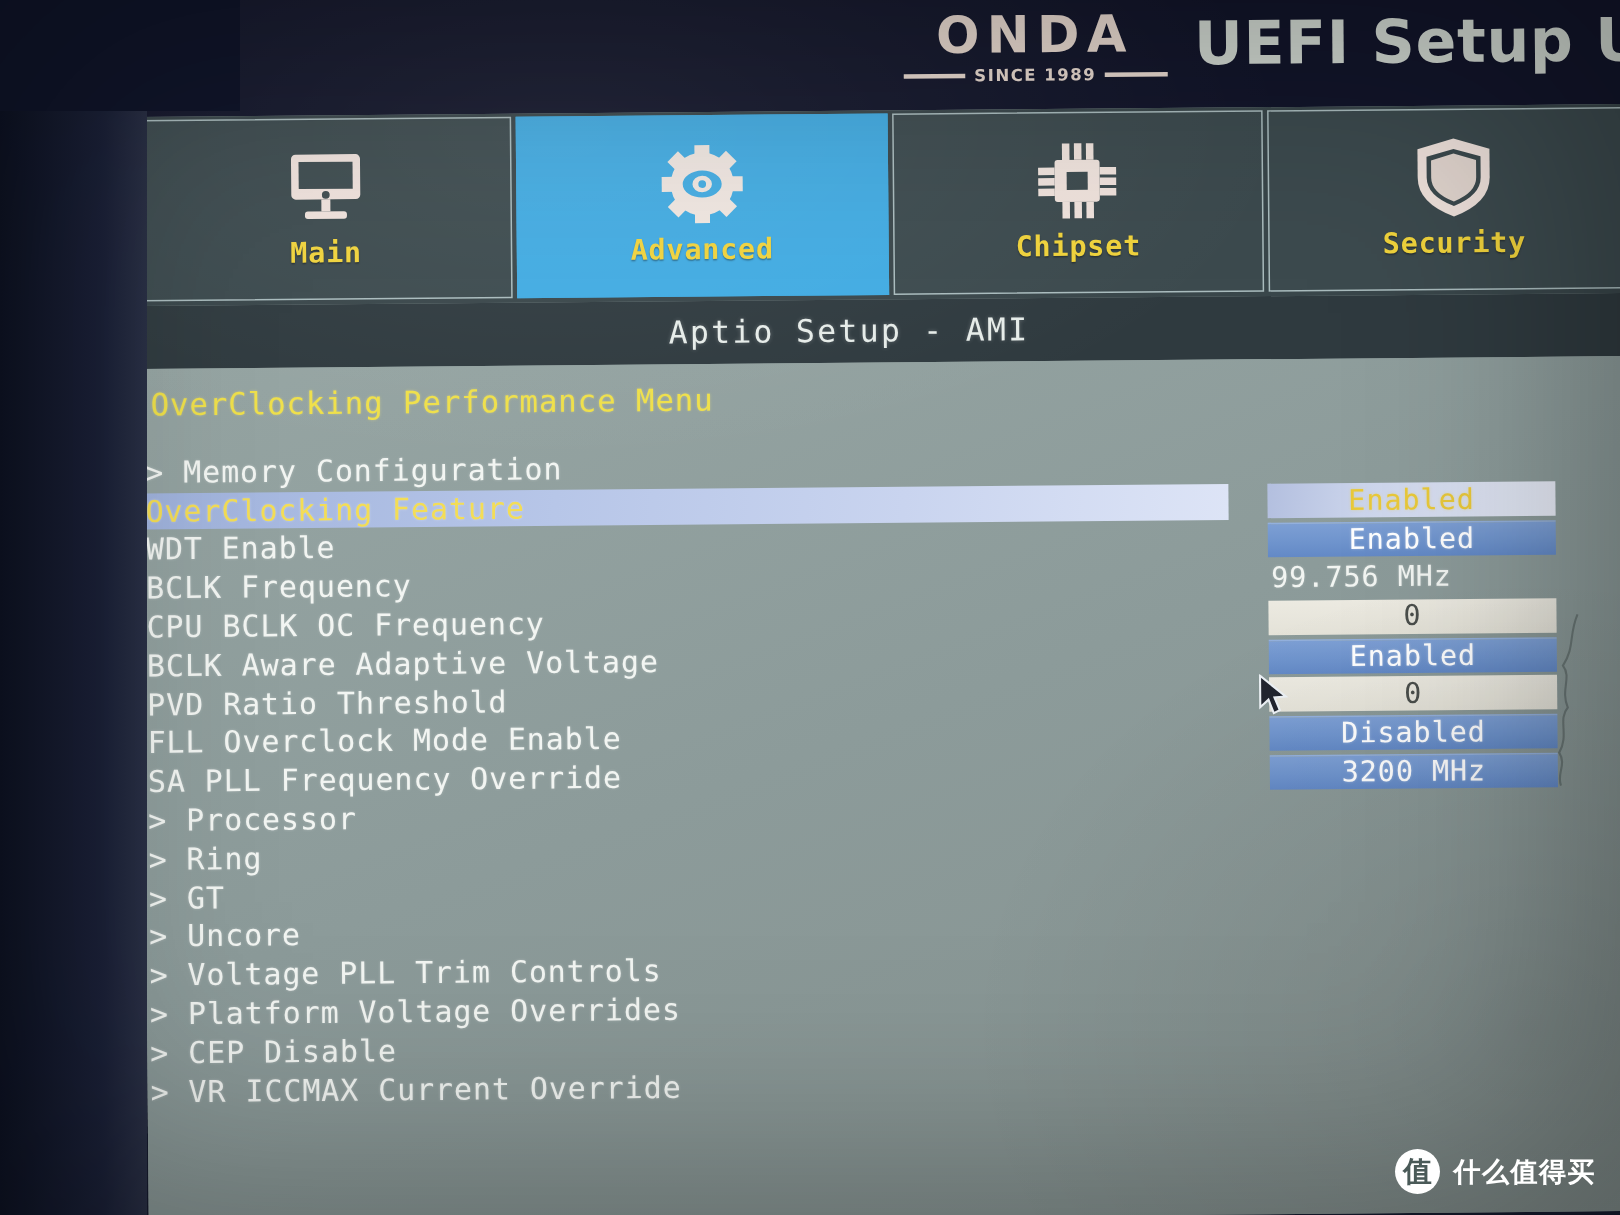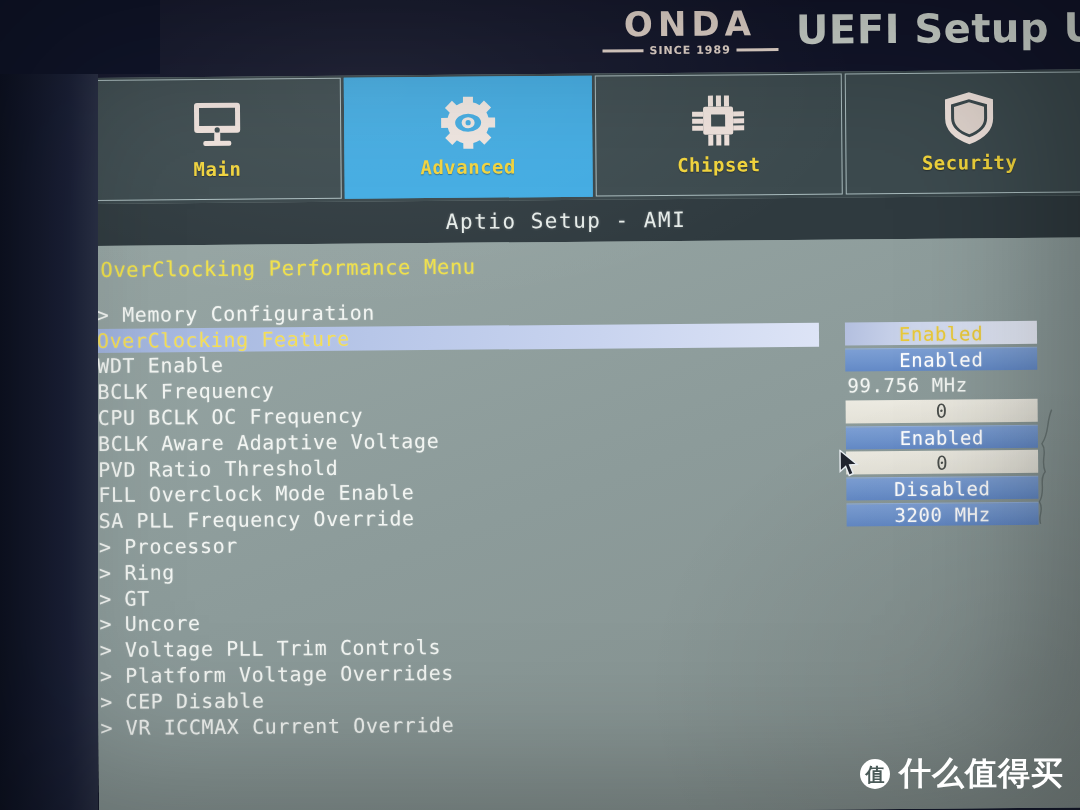--- a/index.html
+++ b/index.html
@@ -303,21 +303,21 @@
     display: flex;
     align-items: center;
     justify-content: center;
     font-family: "DejaVu Sans", sans-serif;
     font-size: 19px;
     font-weight: bold;
     line-height: 1;
   }
   .wm-text {
     font-family: Liberation Sans, sans-serif;
-    font-size: 32px;
+    font-size: 18px;
     font-weight: bold;
     color: #ffffff;
     letter-spacing: 1px;
   }
 </style>
 </head>
 <body>
 
 <div id="photo">
 

